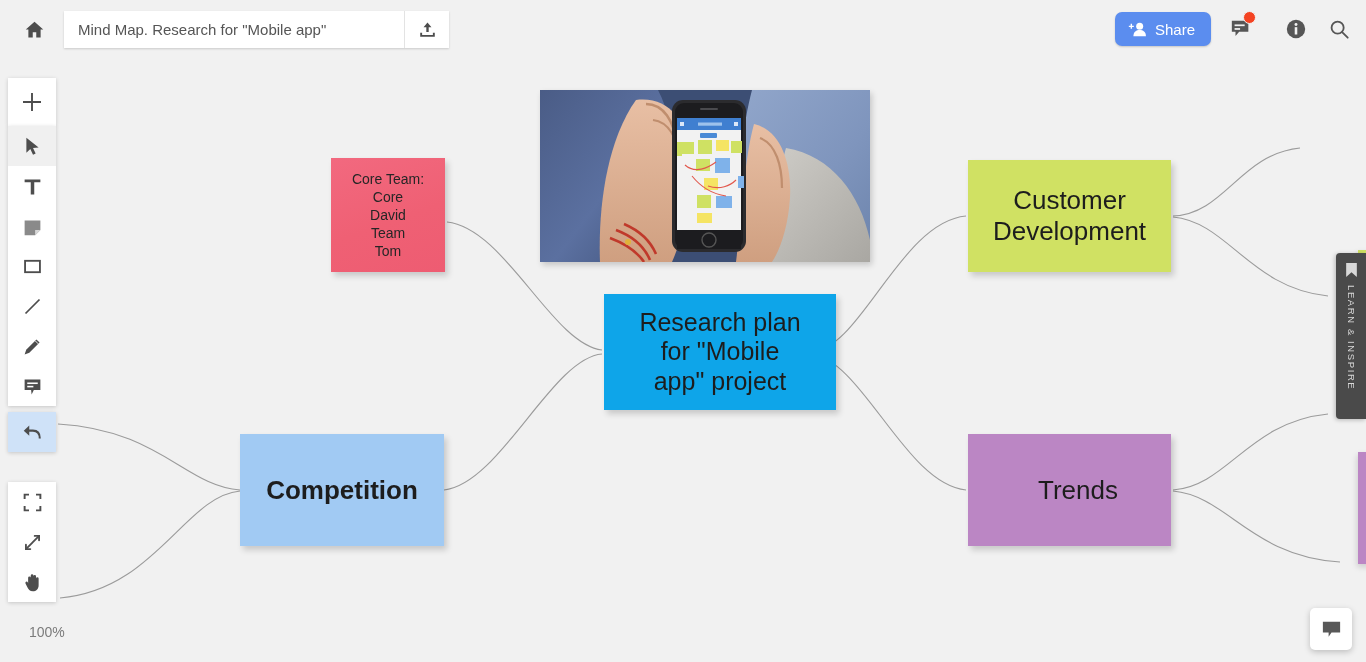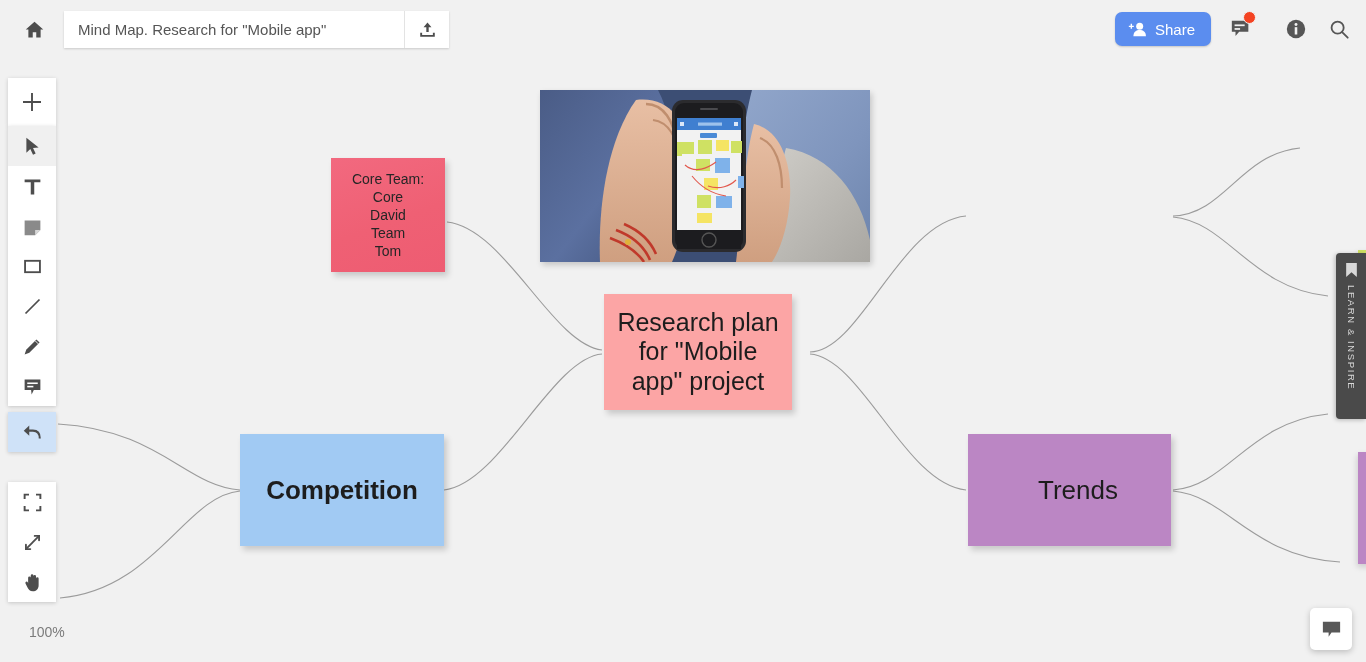--- a/index.html
+++ b/index.html
@@ -31,22 +31,22 @@
     align-items: center;
     justify-content: center;
     text-align: center;
     color: #1d1d1d;
     box-shadow: 3px 4px 6px rgba(0,0,0,0.17);
     user-select: none;
     line-height: 1.18;
   }
   .node-central {
     left: 604px; top: 262px;
-    width: 188px; height: 116px;
-    background: #fca5a5;
+    width: 232px; height: 116px;
+    background: #0ea5e9;
     font-size: 25px;
     padding: 0 8px;
   }
   .node-green {
     left: 968px; top: 128px;
     width: 203px; height: 112px;
     background: #d0e163;
     font-size: 26px;
   }
   .node-purple {
@@ -334,20 +334,23 @@
       <span>Core Team:</span>
       <span>Core</span>
       <span>David</span>
       <span>Team</span>
       <span>Tom</span>
     </div>
 
     <div class="node node-central">
       <span>Research plan<br>for "Mobile<br>app" project</span>
     </div>
+    <div class="node node-green">
+      <span>Customer<br>Development</span>
+    </div>
     <div class="node node-purple">
       <span>Trends</span>
     </div>
     <div class="node node-blue">
       <span>Competition</span>
     </div>
   </div>
 
   <div id="topbar">
     <div class="home-btn">

